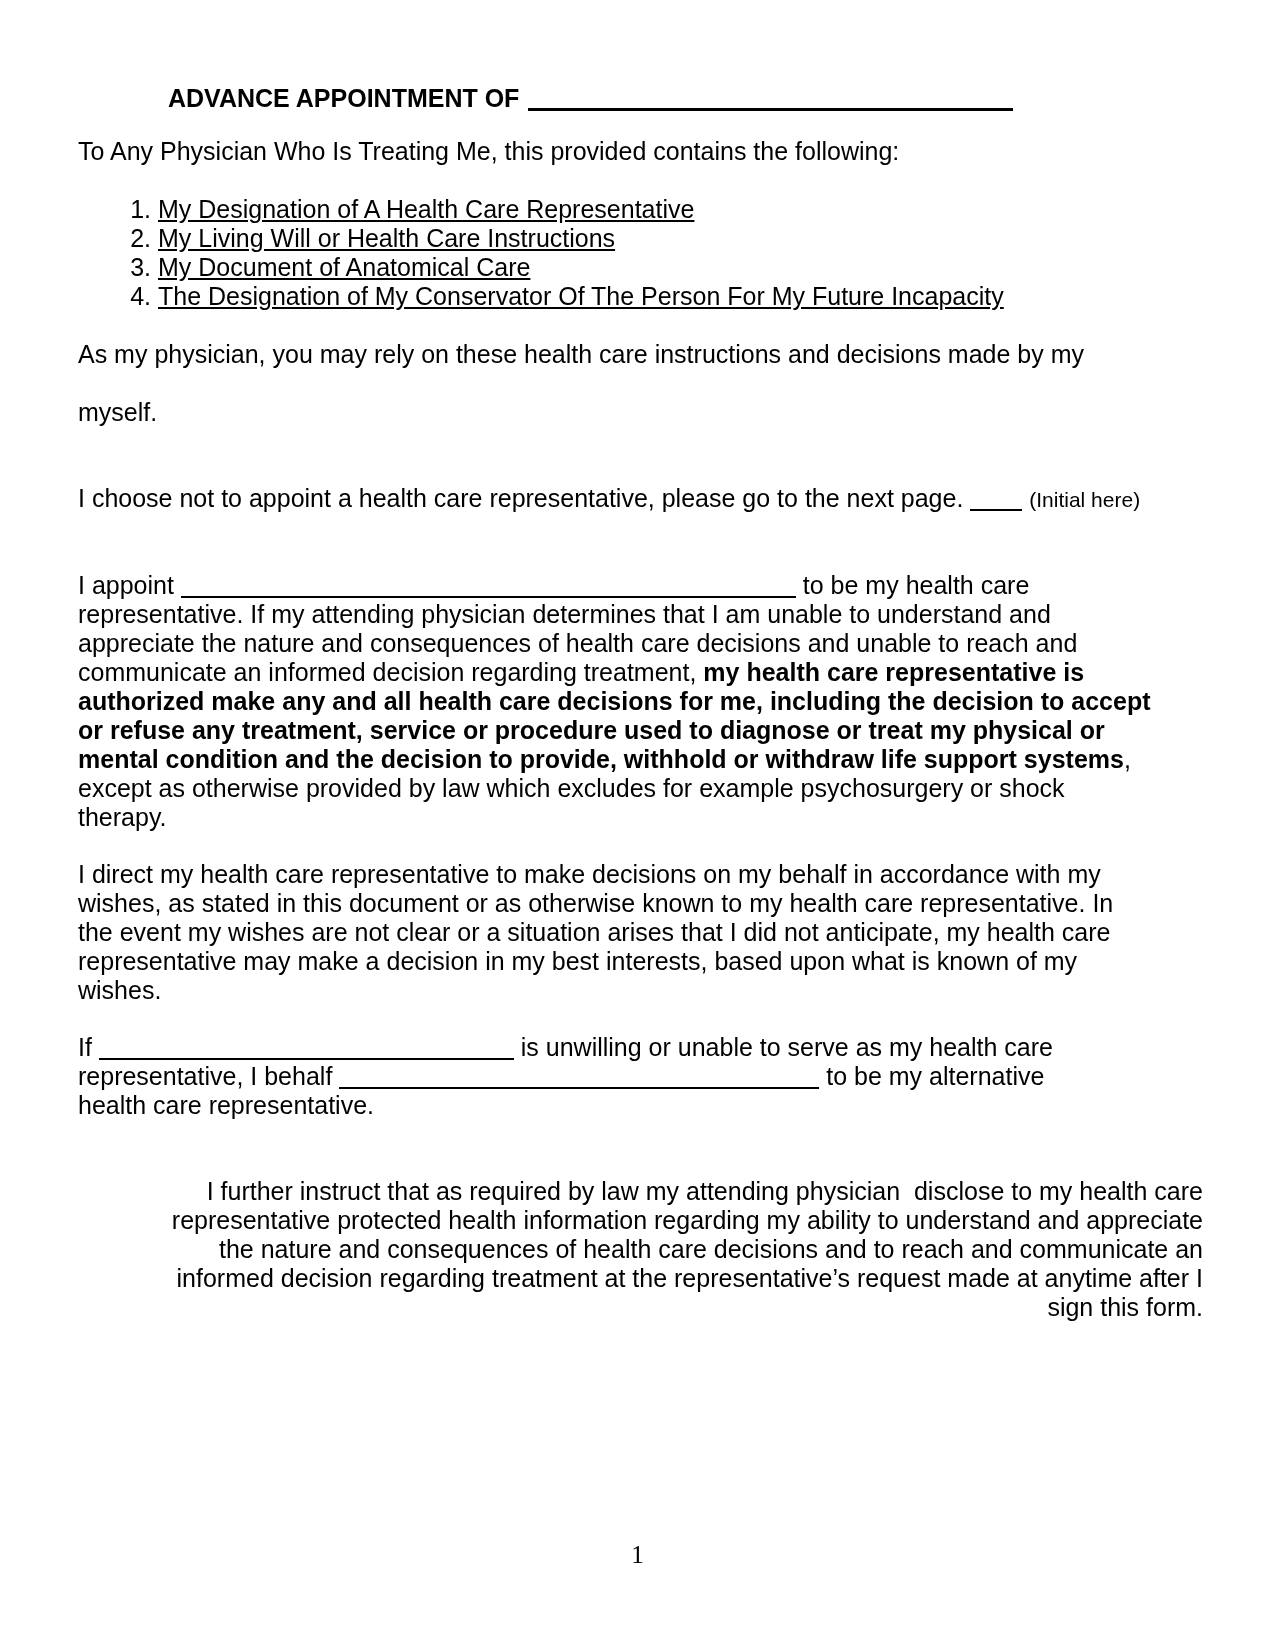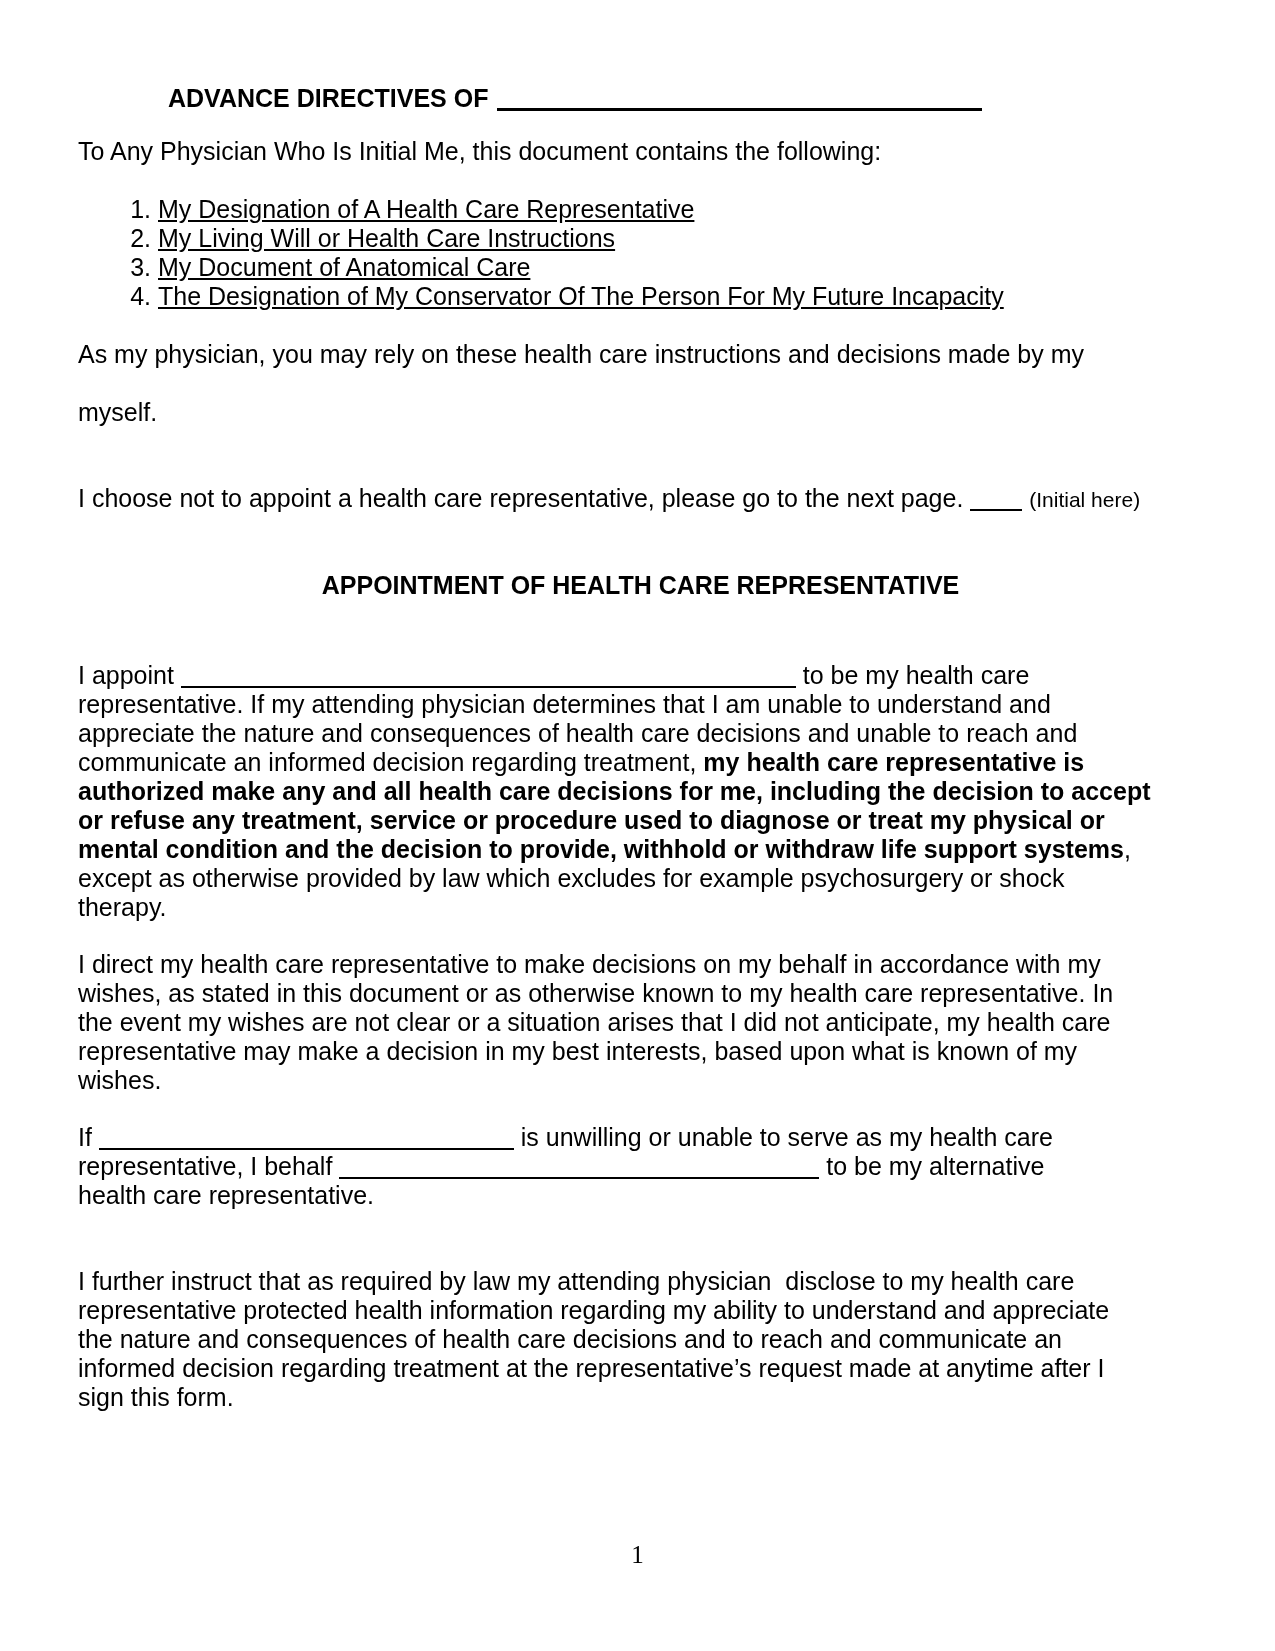--- a/index.html
+++ b/index.html
@@ -22,21 +22,21 @@
     margin: 0 0 24px 90px;
     white-space: nowrap;
   }
   .para { margin: 0; white-space: pre-wrap; }
   .p-intro   { margin-bottom: 29px; }
   .p-rely    { margin-bottom: 57px; }
   .p-choose  { margin-bottom: 57px; }
   .p-appoint { margin-bottom: 28px; }
   .p-direct  { margin-bottom: 28px; }
   .p-if      { margin-bottom: 57px; }
-  .p-further { margin-bottom: 0; }
+  .p-further { margin-bottom: 0; text-align: right; }
   .section-heading {
     font-size: 25px;
     font-weight: bold;
     text-align: center;
     margin: 0 0 61px 0;
     line-height: 29px;
   }
   ol.contents {
     margin: 0 0 29px 0;
     padding-left: 80px;
@@ -65,36 +65,35 @@
     font-family: "Liberation Serif", serif;
     font-size: 25px;
     line-height: 29px;
   }
 </style>
 </head>
 <body>
 
 <div class="page">
 
-  <h1 class="title"><span>ADVANCE DIRECTIVES OF</span><span class="blank blank-title"></span></h1>
+  <h1 class="title"><span>ADVANCE APPOINTMENT OF</span><span class="blank blank-title"></span></h1>
 
-  <p class="para p-intro">To Any Physician Who Is Initial Me, this document contains the following:</p>
+  <p class="para p-intro">To Any Physician Who Is Treating Me, this provided contains the following:</p>
 
   <ol class="contents">
       <li><span class="u">My Designation of A Health Care Representative</span></li>
       <li><span class="u">My Living Will or Health Care Instructions</span></li>
       <li><span class="u">My Document of Anatomical Care</span></li>
       <li><span class="u">The Designation of My Conservator Of The Person For My Future Incapacity</span></li>
     </ol>
 
   <p class="para p-rely"><span>As my physician, you may rely on these health care instructions and decisions made by my</span><br><br><span>myself.</span></p>
 
   <p class="para p-choose"><span>I choose not to appoint a health care representative, please go to the next page. </span><span class="blank blank-initial"></span><span> </span><span class="small">(Initial here)</span></p>
 
-  <h2 class="section-heading">APPOINTMENT OF HEALTH CARE REPRESENTATIVE</h2>
 
   <p class="para p-appoint"><span>I appoint </span><span class="blank blank-appoint"></span><span> to be my health care</span><br><span>representative. If my attending physician determines that I am unable to understand and</span><br><span>appreciate the nature and consequences of health care decisions and unable to reach and</span><br><span>communicate an informed decision regarding treatment, </span><span class="bold">my health care representative is</span><br><span class="bold">authorized make any and all health care decisions for me, including the decision to accept</span><br><span class="bold">or refuse any treatment, service or procedure used to diagnose or treat my physical or</span><br><span class="bold">mental condition and the decision to provide, withhold or withdraw life support systems</span><span>,</span><br><span>except as otherwise provided by law which excludes for example psychosurgery or shock</span><br><span>therapy.</span></p>
 
   <p class="para p-direct"><span>I direct my health care representative to make decisions on my behalf in accordance with my</span><br><span>wishes, as stated in this document or as otherwise known to my health care representative. In</span><br><span>the event my wishes are not clear or a situation arises that I did not anticipate, my health care</span><br><span>representative may make a decision in my best interests, based upon what is known of my</span><br><span>wishes.</span></p>
 
   <p class="para p-if"><span>If </span><span class="blank blank-if"></span><span> is unwilling or unable to serve as my health care</span><br><span>representative, I behalf </span><span class="blank blank-alt"></span><span> to be my alternative</span><br><span>health care representative.</span></p>
 
   <p class="para p-further"><span>I further instruct that as required by law my attending physician  disclose to my health care</span><br><span>representative protected health information regarding my ability to understand and appreciate</span><br><span>the nature and consequences of health care decisions and to reach and communicate an</span><br><span>informed decision regarding treatment at the representative’s request made at anytime after I</span><br><span>sign this form.</span></p>
 
   <div class="footer">1</div>

